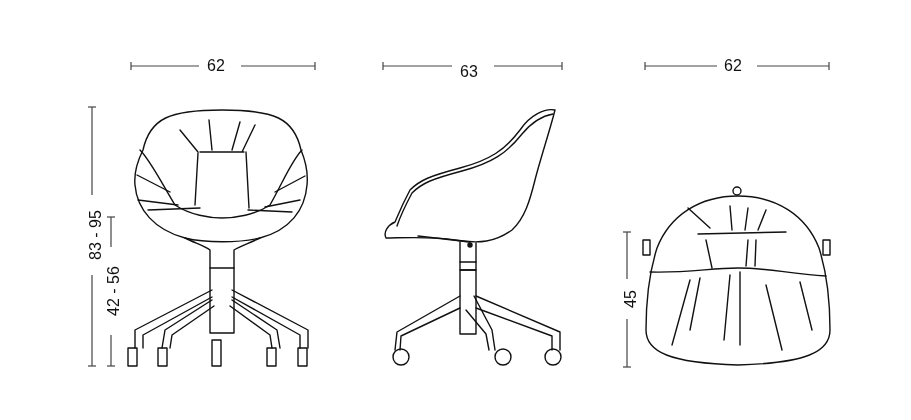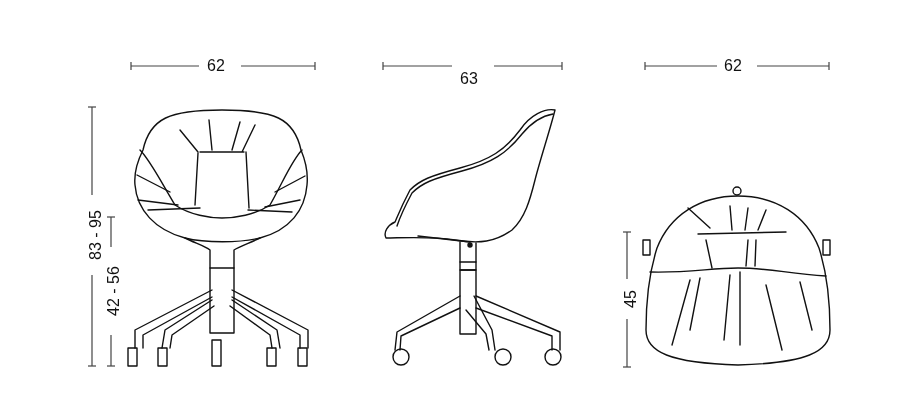--- a/index.html
+++ b/index.html
@@ -95,17 +95,17 @@
       <path d="M650,272 C690,273 710,268 738,268 C766,268 786,273 826,276"></path>
       <path d="M698,234 L786,232 M706,240 L712,268 M756,240 L755,266 M748,240 L746,266"></path>
       <path d="M688,208 L710,228 M730,206 L732,230 M748,208 L745,230 M766,210 L758,230 M740,272 L740,345 M730,275 L724,340 M766,285 L782,350 M690,280 L672,345 M700,278 L690,330 M800,282 L812,330"></path>
       <rect x="643" y="240" width="7" height="15"></rect>
         <rect x="823" y="240" width="7" height="15"></rect>
     </g>
   </g>
 </svg>
 
 <div class="dim-label" style="left:203px;top:57px;">62</div>
-<div class="dim-label" style="left:456px;top:70px;">63</div>
+<div class="dim-label" style="left:456px;top:63px;">63</div>
 <div class="dim-label" style="left:720px;top:57px;">62</div>
 <div class="dim-label vlabel" style="left:56px;top:226px;width:72px;text-align:center;">83 - 95</div>
 <div class="dim-label vlabel" style="left:74px;top:282px;width:72px;text-align:center;">42 - 56</div>
 <div class="dim-label vlabel" style="left:611px;top:290px;width:32px;text-align:center;">45</div>
 
 </body></html>

